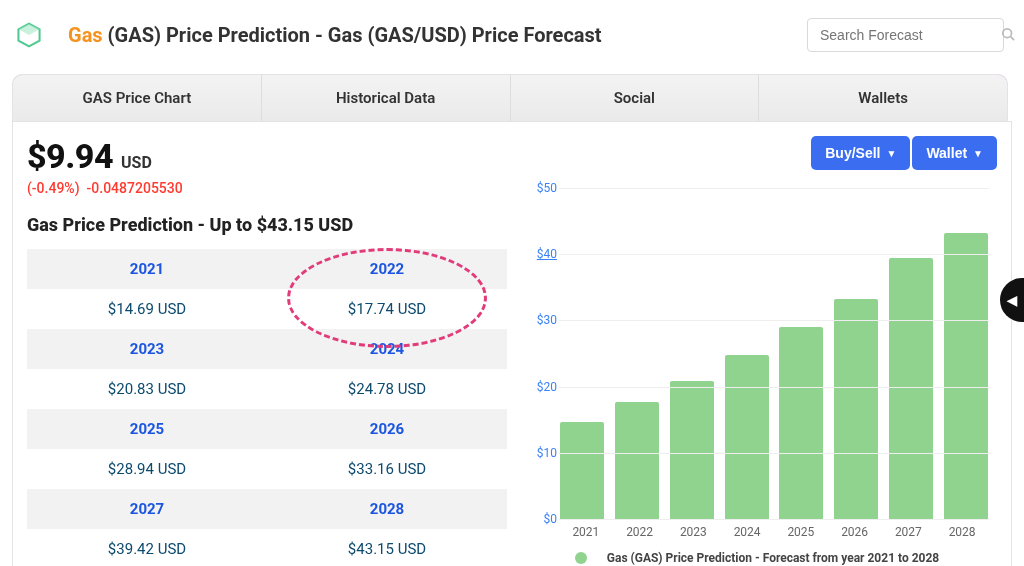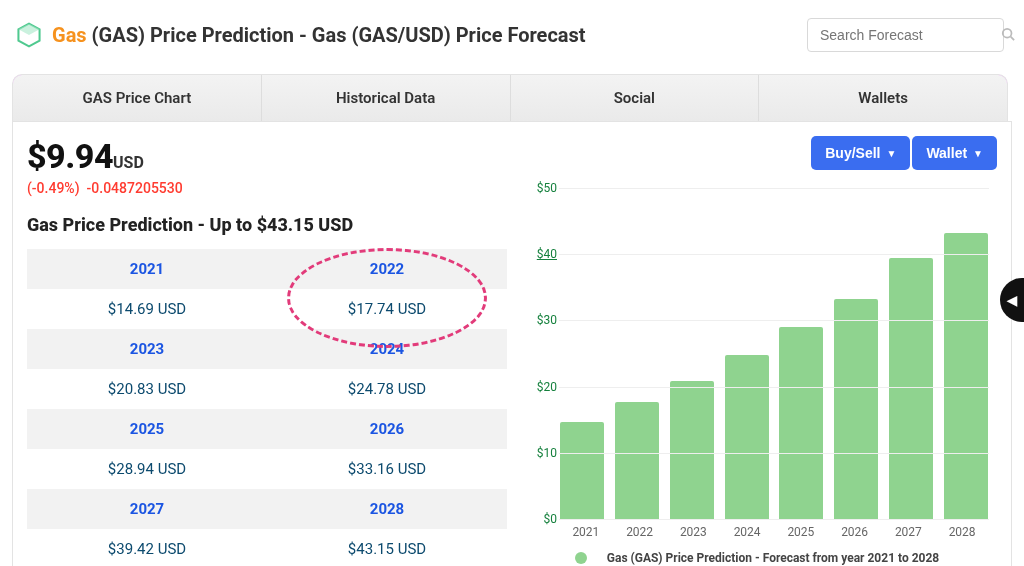--- a/index.html
+++ b/index.html
@@ -10,21 +10,21 @@
     height: 566px;
     overflow: hidden;
     position: relative;
   }
   .header {
     display: flex;
     align-items: center;
     justify-content: space-between;
     padding: 18px 20px 12px 16px;
   }
-  .header-left { display: flex; align-items: center; gap: 10px; }
+  .header-left { display: flex; align-items: center; gap: 26px; }
   .logo-icon { width: 26px; height: 26px; }
   .page-title { font-size: 20px; font-weight: 700; color: #333; }
   .page-title .coin-name { color: #f6921e; }
   .search-wrap {
     display: flex; align-items: center;
     border: 1px solid #d9d9d9; border-radius: 4px;
     padding: 0 8px 0 12px; height: 34px; width: 197px;
     justify-content: flex-start; color: #999;
   }
   .search-input {
@@ -62,21 +62,21 @@
   .panel {
     border: 1px solid #e3e3e3;
     margin: 0 12px;
     padding: 14px 14px 0 14px;
     display: flex;
     gap: 10px;
   }
   .left-col { flex: 0 0 480px; }
   .right-col { flex: 1; display: flex; flex-direction: column; }
 
-  .price-row { display: flex; align-items: baseline; }
+  .price-row { display: flex; align-items: baseline; gap: 8px; }
   .price-big { font-size: 34px; font-weight: 800; color: #111; letter-spacing: -0.5px;}
   .price-cur { font-size: 16px; font-weight: 700; color: #333; }
   .price-change { color: #ff3b30; font-size: 14px; font-weight: 500; margin-top: 4px; }
   .pred-title { font-size: 18px; font-weight: 800; color: #222; margin-top: 18px; margin-bottom: 14px; }
 
   .pred-table { width: 100%; border-collapse: collapse; position: relative; }
   .pred-table td { text-align: center; padding: 11px 0; font-size: 15px; }
   .pred-table tr.year-row td { background: #f2f2f2; color: #1b55e2; font-weight: 700; }
   .pred-table tr.val-row td { background: #fff; color: #0c4a6e; }
   .circle-wrap { position: relative; }
@@ -94,21 +94,21 @@
     display: inline-flex; align-items: center; gap: 6px;
   }
   .caret-down { font-size: 10px; }
 
   .chart-area { flex: 1; position: relative; margin-top: 4px; }
   .chart-grid {
     position: absolute; left: 42px; right: 8px; top: 4px; bottom: 50px;
   }
   .y-tick {
     position: absolute; left: -42px; width: 40px; text-align: right;
-    font-size: 12px; color: #15803d; transform: translateY(-50%);
+    font-size: 12px; color: #3b82f6; transform: translateY(-50%);
   }
   .y-line {
     position: absolute; left: 0; right: 0; border-top: 1px solid #eee;
   }
   .bars {
     position: absolute; left: 0; right: 0; bottom: 0; top: 0;
     display: flex; align-items: flex-end; justify-content: space-around;
     gap: 8px;
   }
   .bar {

